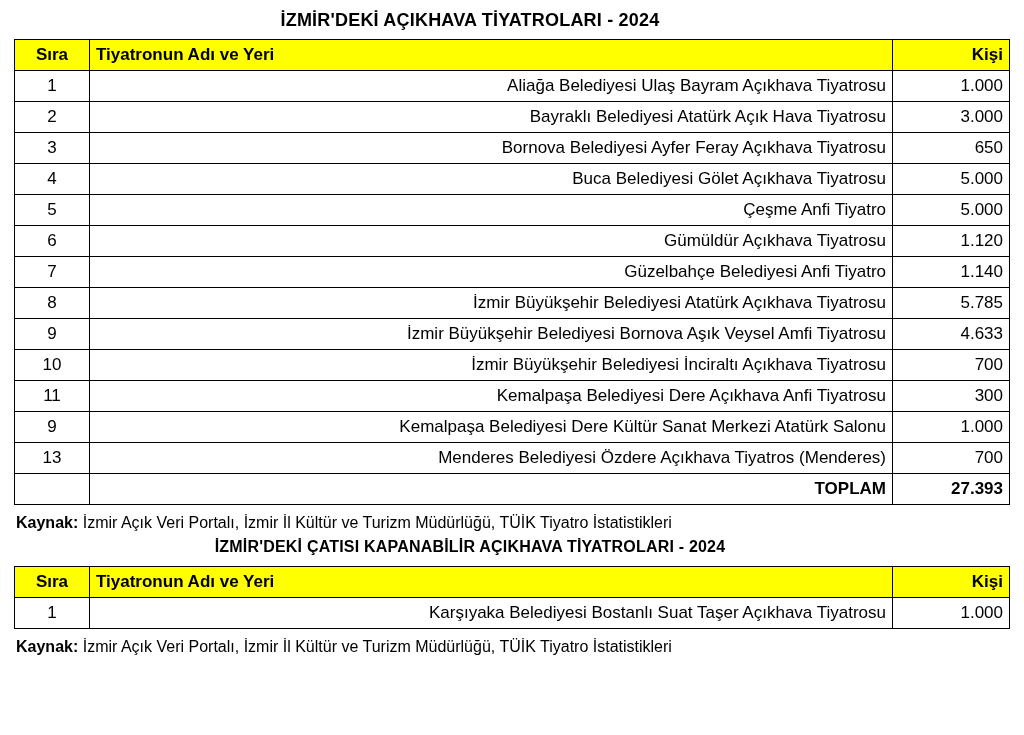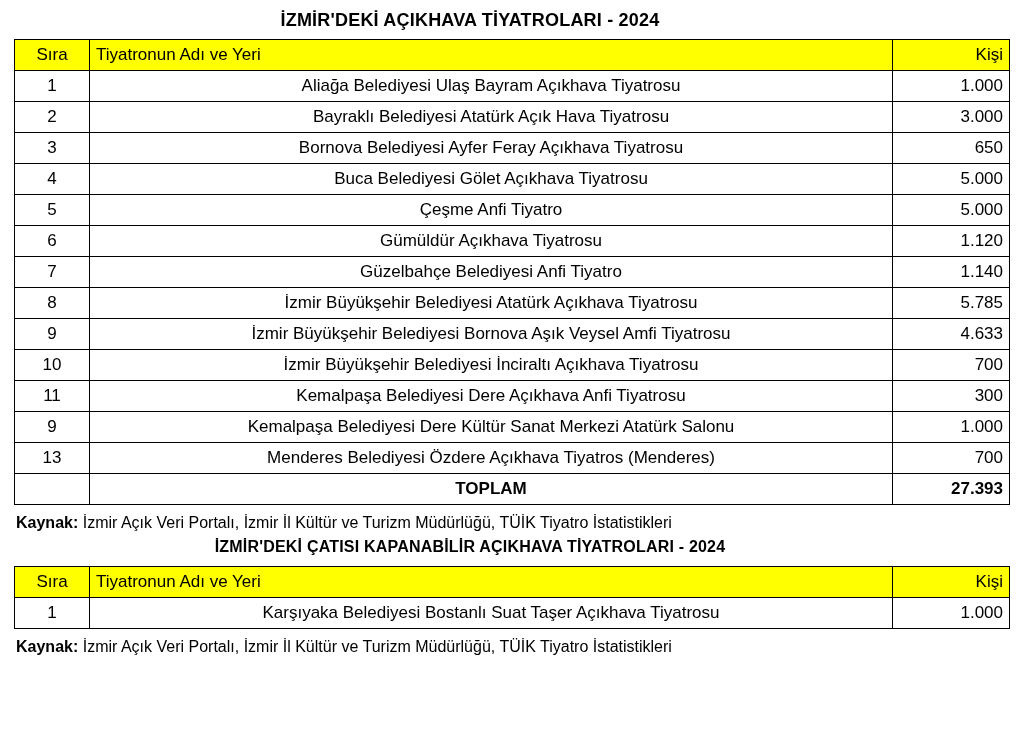--- a/index.html
+++ b/index.html
@@ -39,36 +39,36 @@
   table.tbl td, table.tbl th {
     border: 1px solid #000000;
     font-size: 17px;
     line-height: 1.05;
     padding: 3px 6px 4px 6px;
     vertical-align: middle;
     height: 23px;
   }
   thead th {
     background: #ffff00;
-    font-weight: normal;
+    font-weight: bold;
     font-size: 16.5px;
   }
   th.c-sira, td.c-sira {
     width: 62px;
     text-align: center;
   }
   th.c-name {
     text-align: left;
   }
   th.c-kisi, td.c-kisi {
     width: 104px;
     text-align: right;
   }
   td.c-name {
-    text-align: center;
+    text-align: right;
   }
   tbody td {
     background: #ffffff;
   }
   tr.total td {
     font-weight: bold;
   }
   tr.total td.c-sira {
     border-right: 1px solid #000000;
   }

